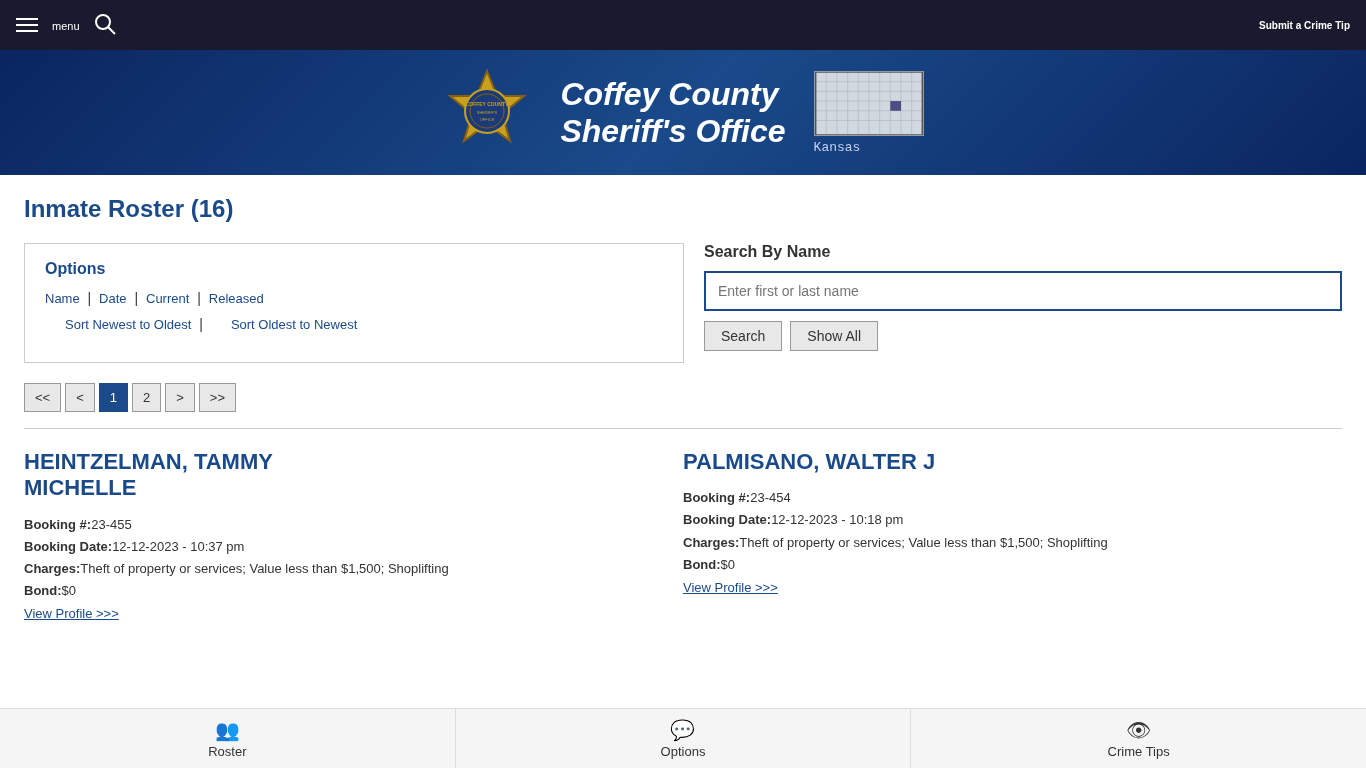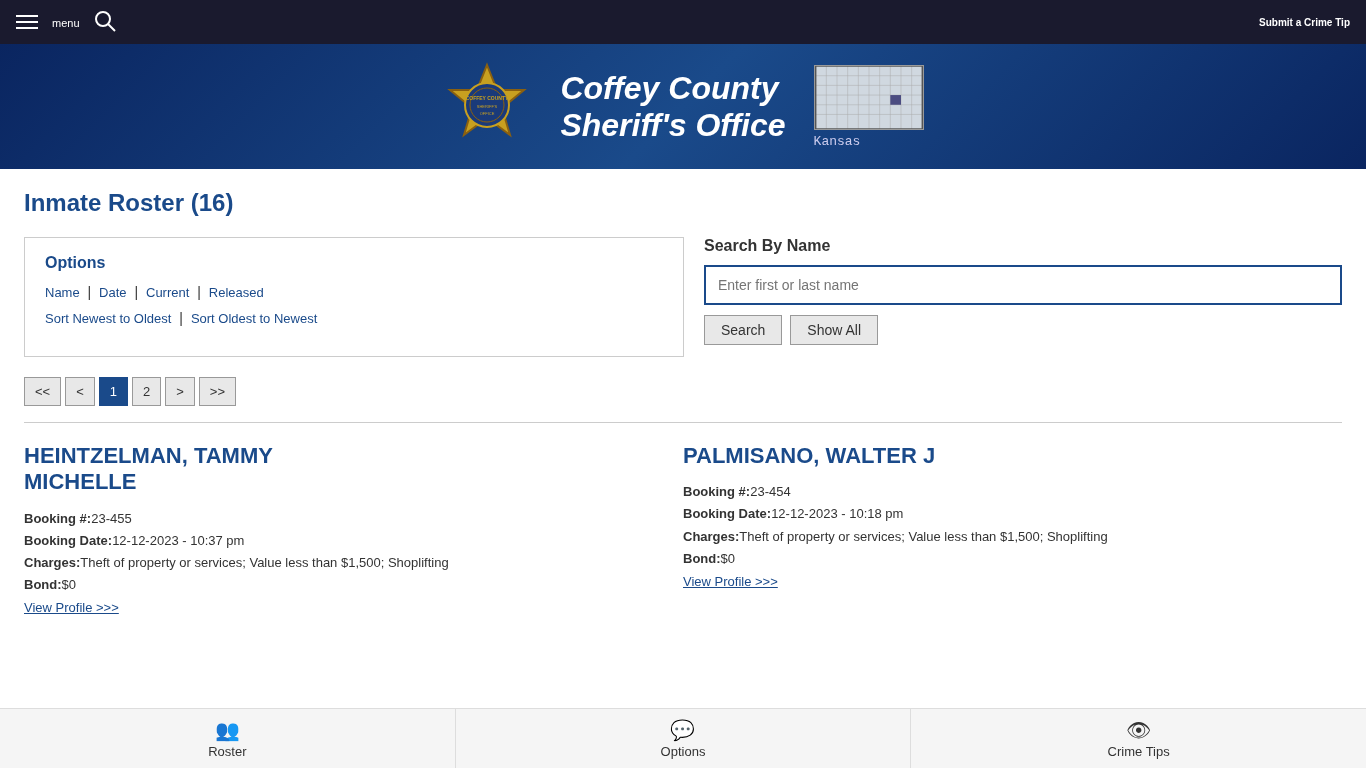--- a/index.html
+++ b/index.html
@@ -6,21 +6,21 @@
     body { font-family: Arial, sans-serif; background: #fff; color: #333; font-size: 14px; }
 
     
     .top-nav {
       background: #1a1a2e;
       color: #fff;
       display: flex;
       align-items: center;
       justify-content: space-between;
       padding: 8px 16px;
-      height: 44px;
+      height: 50px;
     }
     .top-nav-left { display: flex; align-items: center; gap: 14px; }
     .menu-btn { display: flex; flex-direction: column; gap: 4px; cursor: pointer; }
     .menu-btn span { display: block; width: 22px; height: 2px; background: #fff; }
     .menu-label { font-size: 11px; color: #fff; margin-top: 2px; }
     .search-icon-btn { cursor: pointer; }
     .top-nav-right { font-size: 10px; color: #fff; font-weight: bold; cursor: pointer; }
 
     
     .header {
@@ -73,20 +73,21 @@
       color: #1a4a8a;
       text-decoration: none;
       font-size: 13px;
     }
     .options-links .sep { color: #333; margin: 0 4px; }
     .options-sort { }
     .options-sort a {
       color: #1a4a8a;
       text-decoration: none;
       font-size: 13px;
+      margin-left: 20px;
     }
     .options-sort .sep { color: #333; margin: 0 4px; }
 
     
     .search-by-name-box { flex: 1; }
     .search-by-name-title {
       font-size: 16px;
       font-weight: bold;
       color: #333;
       margin-bottom: 10px;

